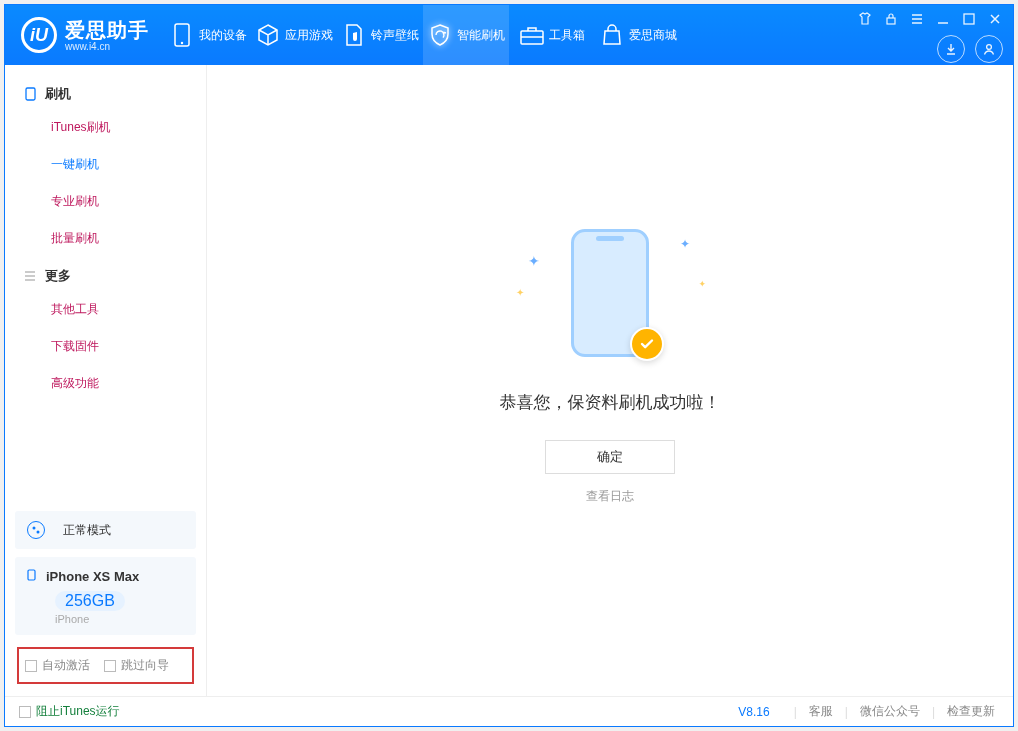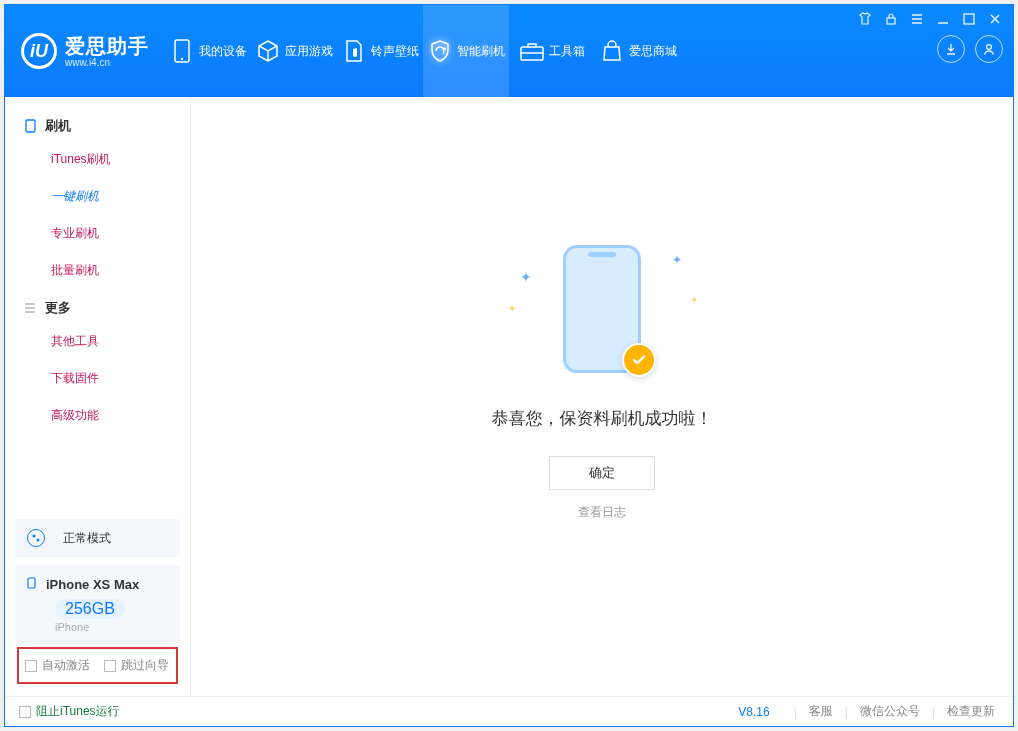--- a/index.html
+++ b/index.html
@@ -1,62 +1,62 @@
 <!DOCTYPE html>
 <html><head>
 <meta charset="utf-8">
 <style>
 * { margin:0; padding:0; box-sizing:border-box; font-family:"Microsoft YaHei","PingFang SC",sans-serif; }
 body { background:#f0f0f0; display:flex; justify-content:center; align-items:flex-start; padding:4px; }
 .window { width:1010px; height:723px; border:1px solid #0a7aff; background:#fff; display:flex; flex-direction:column; overflow:hidden; }
 
-.header { height:92px; background:linear-gradient(to bottom,#0a8aff,#0a7aff); display:flex; align-items:stretch; color:#fff; }
+.header { height:60px; background:linear-gradient(to bottom,#0a8aff,#0a7aff); display:flex; align-items:stretch; color:#fff; }
 .logo { display:flex; align-items:center; padding:0 16px; gap:8px; }
 .logo-badge { width:36px; height:36px; border-radius:50%; border:3px solid #fff; display:flex; align-items:center; justify-content:center; font-weight:bold; font-size:18px; font-style:italic; }
 .logo-text { display:flex; flex-direction:column; line-height:1.1; }
 .logo-text .cn { font-size:20px; font-weight:bold; letter-spacing:1px; }
 .logo-text .en { font-size:10px; opacity:.85; }
 .nav { display:flex; }
 .nav-item { width:86px; display:flex; flex-direction:row; align-items:center; justify-content:center; gap:4px; cursor:pointer; font-size:12px; }
 .nav-item .ic { width:26px; height:26px; display:flex; align-items:center; justify-content:center; }
 .nav-item.active { background:rgba(255,255,255,.15); }
 .nav-item.active .ic svg { filter:drop-shadow(0 0 3px #fff); }
 .header-spacer { flex:1; }
 .win-controls { display:flex; flex-direction:column; padding:6px 10px; gap:8px; align-items:flex-end; }
 .wc-row { display:flex; gap:10px; align-items:center; }
 .wc-ic { width:16px; height:16px; display:flex; align-items:center; justify-content:center; cursor:pointer; opacity:.9; }
 .wc-ic.big { width:28px; height:28px; border:1.5px solid rgba(255,255,255,.8); border-radius:50%; }
 
 .body { flex:1; display:flex; min-height:0; }
-.sidebar { width:186px; border-right:1px solid #eee; display:flex; flex-direction:column; }
+.sidebar { width:202px; border-right:1px solid #eee; display:flex; flex-direction:column; }
 .side-top { flex:1; overflow:auto; padding-top:10px; }
 .sgroup-title { display:flex; align-items:center; gap:8px; padding:10px 18px 6px; font-size:13px; color:#333; font-weight:bold; }
 .sgroup-title .gic { width:14px; height:14px; display:flex; align-items:center; justify-content:center; color:#0a7aff; }
 .sitem { padding:10px 12px 10px 46px; font-size:12px; color:#be185d; cursor:pointer; }
-.sitem.active { color:#0a7aff;font-style:italic; }
+.sitem.active { color:#0a7aff; }
 .side-bottom { padding:10px; }
 .side-card { background:#f4f8fc; border-radius:3px; padding:10px 12px; margin-bottom:8px; display:flex; align-items:center; gap:18px; font-size:12px; color:#333; }
 .side-card .cic { width:18px; height:18px; border-radius:50%; border:1px solid #0a7aff; display:flex; align-items:center; justify-content:center; }
 .device-card { background:#f4f8fc; border-radius:3px; padding:10px 12px; }
 .device-card .dv-row { display:flex; align-items:center; gap:10px; }
 .device-card .dv-name { font-size:13px; font-weight:bold; color:#333; }
 .device-card .dv-cap { display:inline-block; margin:6px 0 2px 28px; padding:1px 10px; border-radius:10px; background:#e6f2ff; color:#0a7aff; font-size:16px; }
 .device-card .dv-type { margin-left:28px; font-size:11px; color:#aaa; }
-.check-row { border:2px solid #d43a3a; margin:4px 2px 2px; padding:8px 6px; display:flex; gap:14px; align-items:center; }
+.check-row { border:2px solid #d43a3a; margin:12px 2px 2px; padding:8px 6px; display:flex; gap:14px; align-items:center; }
 .chk { display:flex; align-items:center; gap:5px; font-size:12px; color:#888; cursor:pointer; }
 .chk .box { width:12px; height:12px; border:1px solid #bbb; }
 
 .main { flex:1; display:flex; flex-direction:column; align-items:center; justify-content:center; position:relative; }
 .illus { position:relative; width:200px; height:150px; margin-top:-40px; }
 .sparkle { position:absolute; color:#0a7aff; opacity:.6; }
 .phone { position:absolute; left:50%; top:12px; transform:translateX(-50%); width:78px; height:128px; border:3px solid #9fcfff; border-radius:14px; background:#d8ecff; }
 .phone::before { content:""; position:absolute; top:4px; left:50%; transform:translateX(-50%); width:28px; height:5px; border-radius:3px; background:#9fcfff; }
 .check-badge { position:absolute; right:46px; bottom:6px; width:34px; height:34px; border-radius:50%; background:#ffb400; border:2px solid #fff; display:flex; align-items:center; justify-content:center; box-shadow:0 2px 6px rgba(0,0,0,.15); }
 .msg { margin-top:24px; font-size:17px; color:#333; }
-.ok-btn { margin-top:26px; width:106px; height:34px; border:1px solid #ddd; background:#fff; display:flex; align-items:center; justify-content:center; font-size:13px; color:#333; cursor:pointer; }
+.ok-btn { margin-top:26px; width:130px; height:34px; border:1px solid #ddd; background:#fff; display:flex; align-items:center; justify-content:center; font-size:13px; color:#333; cursor:pointer; }
 .log-link { margin-top:14px; font-size:12px; color:#999; cursor:pointer; }
 
 .footer { height:30px; border-top:1px solid #eee; display:flex; align-items:center; padding:0 14px; font-size:12px; color:#888; }
 .footer .chk { color:#15803d; }
 .footer-spacer { flex:1; }
 .footer .ver { color:#0a7aff; margin-right:16px; }
 .footer .flink { color:#888; cursor:pointer; padding:0 4px; }
 .footer .fsep { color:#ddd; padding:0 8px; }
 </style>
 </head>

